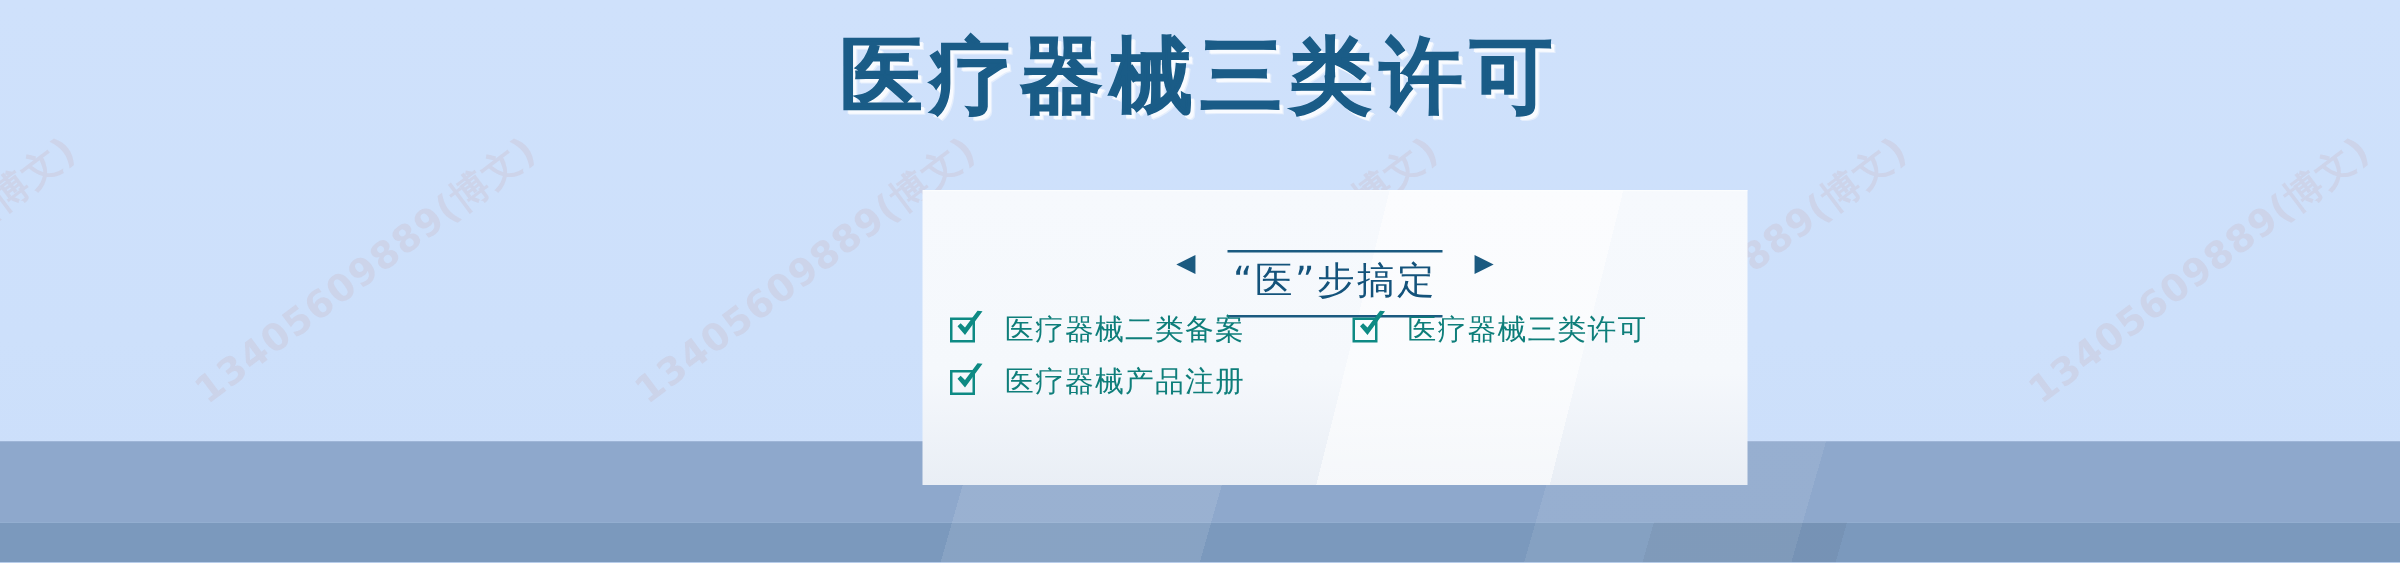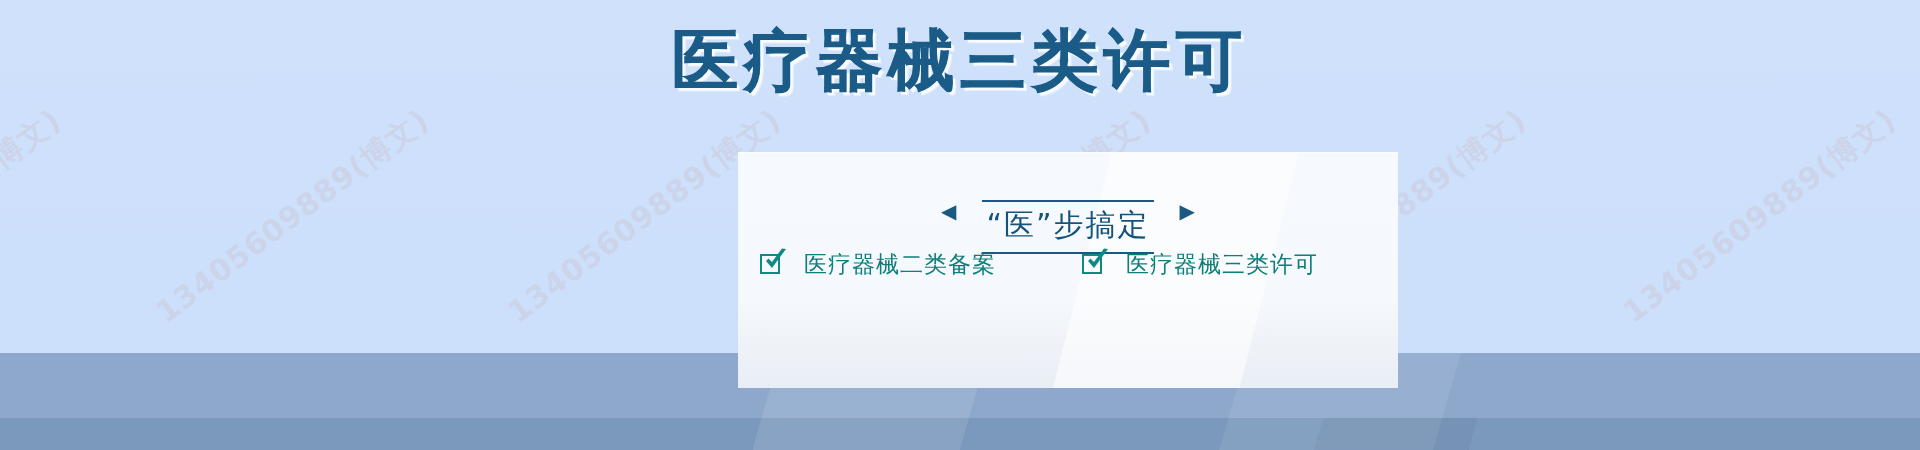--- a/index.html
+++ b/index.html
@@ -189,17 +189,30 @@
             <span class="tick">
               <svg width="26" height="26" viewBox="0 0 26 26">
                 <path d="M4 13 L10 20 L24 1 L20 0.5 L10 14 L6.5 10.5 Z" fill="#0e8a84"></path>
               </svg>
             </span>
           </span>
           <span class="item-label">医疗器械三类许可</span>
         </div>
       </div>
 
+      <div class="row">
+        <div class="cell c1">
+          <span class="cbx">
+            <span class="sq"></span>
+            <span class="tick">
+              <svg width="26" height="26" viewBox="0 0 26 26">
+                <path d="M4 13 L10 20 L24 1 L20 0.5 L10 14 L6.5 10.5 Z" fill="#0e8a84"></path>
+              </svg>
+            </span>
+          </span>
+          <span class="item-label">医疗器械产品注册</span>
+        </div>
+      </div>
 
     </div>
   </div>
 
 </div>
 
 </body></html>

